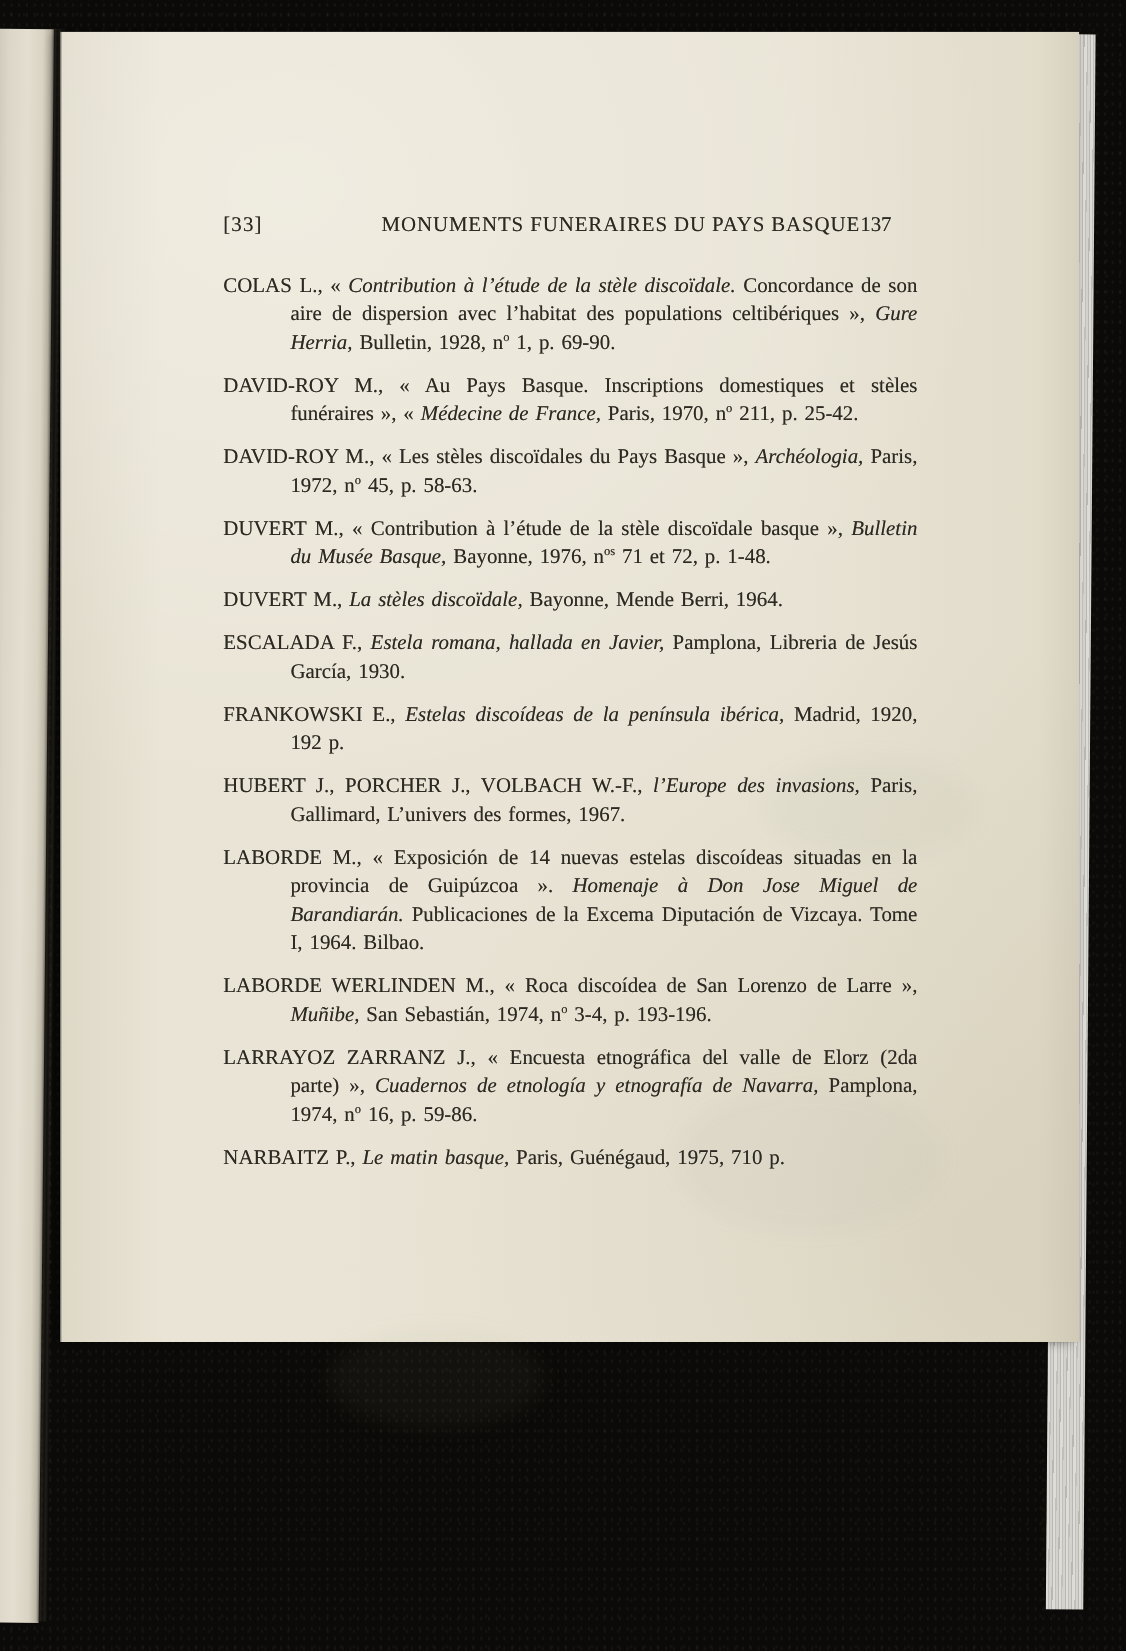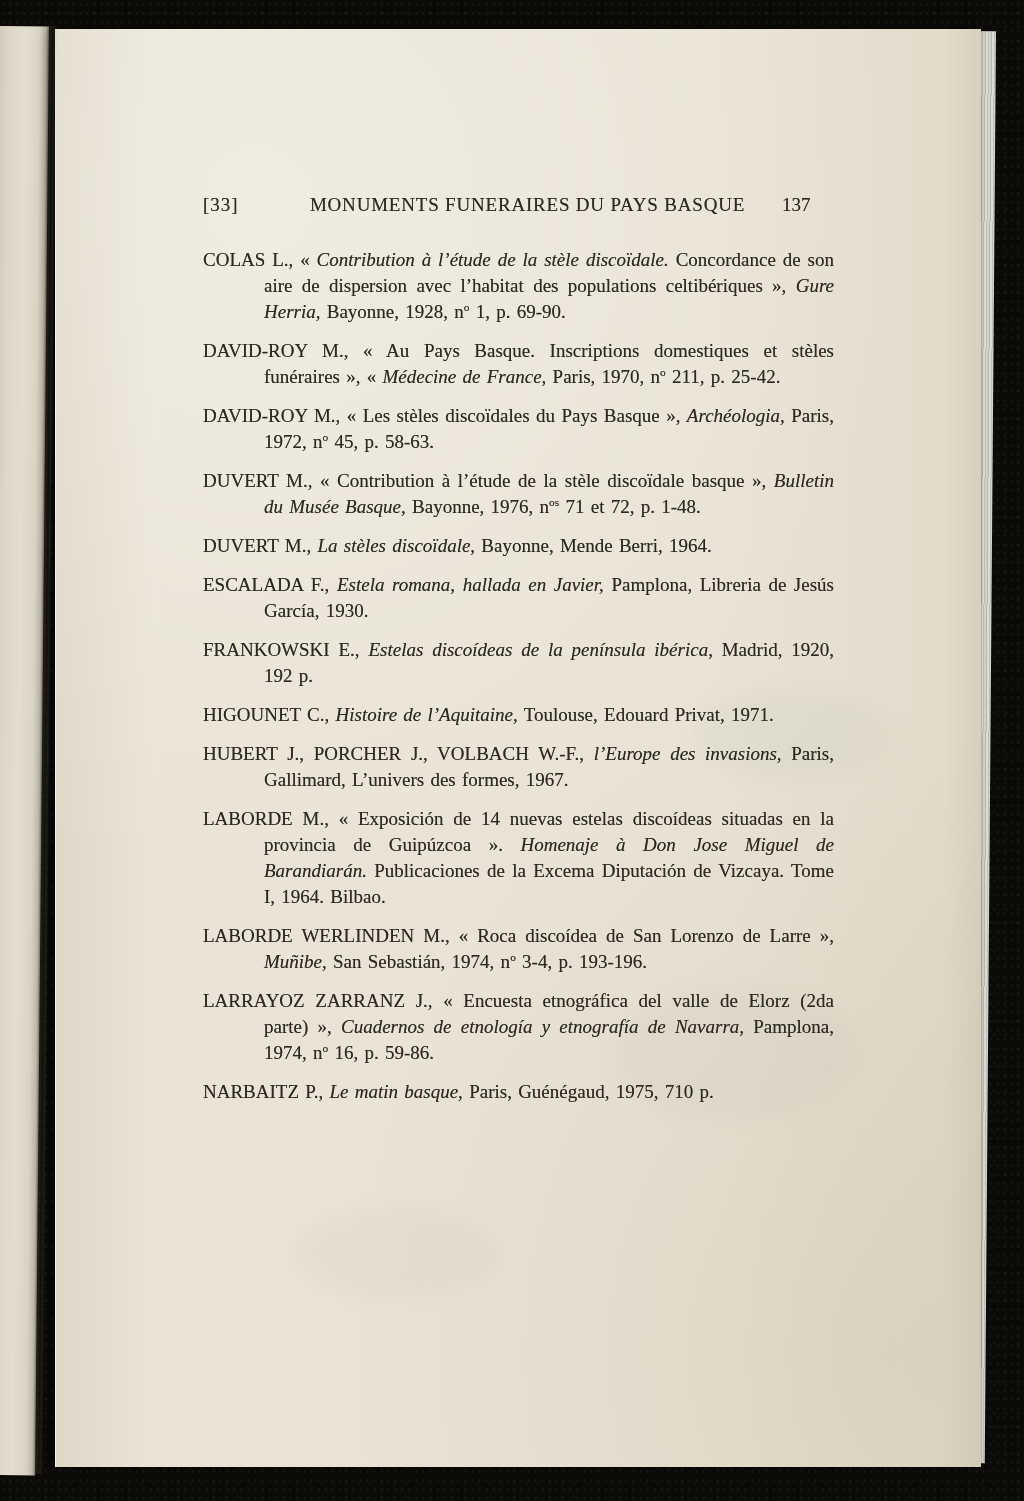--- a/index.html
+++ b/index.html
@@ -27,41 +27,41 @@
     z-index:3;
   }
   
   .fore-edge{
     position:absolute;left:962px;top:31px;width:34px;height:1432px;
     transform:rotate(0.45deg);transform-origin:top left;
     background:repeating-linear-gradient(90deg,#dedcd6 0 2px,#c1bfb9 2px 3px,#d4d2cc 3px 5px,#b9b7b1 5px 6px);
     z-index:1;
   }
   .page{
-    position:absolute;left:55px;top:29px;width:925px;height:1438px;z-index:2;
+    position:absolute;left:55px;top:29px;width:925px;height:1191px;z-index:2;
     background:
       radial-gradient(120% 80% at 22% 12%, rgba(255,255,252,0.30), transparent 60%),
       radial-gradient(90% 70% at 88% 92%, rgba(172,160,128,0.18), transparent 65%),
       linear-gradient(90deg,#ded8c7 0%,#e9e4d5 10%,#e8e3d4 72%,#e2dccb 96%,#d6d0bf 100%);
     box-shadow:-6px 0 10px rgba(0,0,0,0.45), 0 0 2px rgba(0,0,0,0.4);
     border-left:1px solid #f4f0e4;
   }
   .stain{position:absolute;border-radius:50%;filter:blur(9px);pointer-events:none;}
   .stain.a{left:640px;top:660px;width:190px;height:90px;background:rgba(150,165,140,0.07);}
   .stain.b{left:560px;top:960px;width:240px;height:130px;background:rgba(150,160,145,0.06);}
   .stain.c{left:240px;top:1180px;width:200px;height:90px;background:rgba(160,150,120,0.06);}
   .content{
     position:absolute;left:147px;top:163px;width:631px;
     color:#2c2922;
     font-size:19px;line-height:26px;
     text-shadow:0 0 0.5px rgba(44,41,34,0.55);
   }
   .pg-header{display:flex;align-items:baseline;font-size:19px;}
   .pg-header .mref{min-width:70px;letter-spacing:1px;}
-  .pg-header .rtitle{flex:1;text-align:center;letter-spacing:0.8px;}
+  .pg-header .rtitle{flex:1;text-align:right;letter-spacing:0.8px;}
   .pg-header .pnum{min-width:52px;text-align:left;}
   .entries{margin-top:29px;}
   .entry{
     margin:0 0 13px 0;
     text-align:justify;
     text-indent:-61px;
     padding-left:61px;
     word-spacing:1.5px;
   }
   .entry .it{font-style:italic;}
@@ -77,28 +77,27 @@
     <div class="stain a"></div>
     <div class="stain b"></div>
     <div class="stain c"></div>
     <div class="content">
       <div class="pg-header">
         <span class="mref">[33]</span>
         <span class="rtitle">MONUMENTS FUNERAIRES DU PAYS BASQUE</span>
         <span class="pnum">137</span>
       </div>
       <div class="entries">
-          <p class="entry"><span>COLAS L., « </span><span class="it">Contribution à l’étude de la stèle discoïdale.</span><span> Concordance de son aire de dispersion avec l’habitat des populations celtibériques », </span><span class="it">Gure Herria,</span><span> Bayonne, 1928, n</span><sup>o</sup><span> 1, p. 69-90.</span></p>
+          <p class="entry"><span>COLAS L., « </span><span class="it">Contribution à l’étude de la stèle discoïdale.</span><span> Concordance de son aire de dispersion avec l’habitat des populations celtibériques », </span><span class="it">Gure Herria,</span><span> Bulletin, 1928, n</span><sup>o</sup><span> 1, p. 69-90.</span></p>
           <p class="entry"><span>DAVID-ROY M., « Au Pays Basque. Inscriptions domestiques et stèles funéraires », « </span><span class="it">Médecine de France,</span><span> Paris, 1970, n</span><sup>o</sup><span> 211, p. 25-42.</span></p>
           <p class="entry"><span>DAVID-ROY M., « Les stèles discoïdales du Pays Basque », </span><span class="it">Archéologia,</span><span> Paris, 1972, n</span><sup>o</sup><span> 45, p. 58-63.</span></p>
           <p class="entry"><span>DUVERT M., « Contribution à l’étude de la stèle discoïdale basque », </span><span class="it">Bulletin du Musée Basque,</span><span> Bayonne, 1976, n</span><sup>os</sup><span> 71 et 72, p. 1-48.</span></p>
           <p class="entry"><span>DUVERT M., </span><span class="it">La stèles discoïdale,</span><span> Bayonne, Mende Berri, 1964.</span></p>
           <p class="entry"><span>ESCALADA F., </span><span class="it">Estela romana, hallada en Javier,</span><span> Pamplona, Libreria de Jesús García, 1930.</span></p>
           <p class="entry"><span>FRANKOWSKI E., </span><span class="it">Estelas discoídeas de la península ibérica,</span><span> Madrid, 1920, 192 p.</span></p>
-          <p class="entry"><span>HIGOUNET C., </span><span class="it">Histoire de l’Aquitaine,</span><span> Toulouse, Edouard Privat, 1971.</span></p>
           <p class="entry"><span>HUBERT J., PORCHER J., VOLBACH W.-F., </span><span class="it">l’Europe des invasions,</span><span> Paris, Gallimard, L’univers des formes, 1967.</span></p>
           <p class="entry"><span>LABORDE M., « Exposición de 14 nuevas estelas discoídeas situadas en la provincia de Guipúzcoa ». </span><span class="it">Homenaje à Don Jose Miguel de Barandiarán.</span><span> Publicaciones de la Excema Diputación de Vizcaya. Tome I, 1964. Bilbao.</span></p>
           <p class="entry"><span>LABORDE WERLINDEN M., « Roca discoídea de San Lorenzo de Larre », </span><span class="it">Muñibe,</span><span> San Sebastián, 1974, n</span><sup>o</sup><span> 3-4, p. 193-196.</span></p>
           <p class="entry"><span>LARRAYOZ ZARRANZ J., « Encuesta etnográfica del valle de Elorz (2da parte) », </span><span class="it">Cuadernos de etnología y etnografía de Navarra,</span><span> Pamplona, 1974, n</span><sup>o</sup><span> 16, p. 59-86.</span></p>
           <p class="entry"><span>NARBAITZ P., </span><span class="it">Le matin basque,</span><span> Paris, Guénégaud, 1975, 710 p.</span></p>
         </div>
     </div>
   </div>
   <div class="gutter-crease"></div>
 </div>

